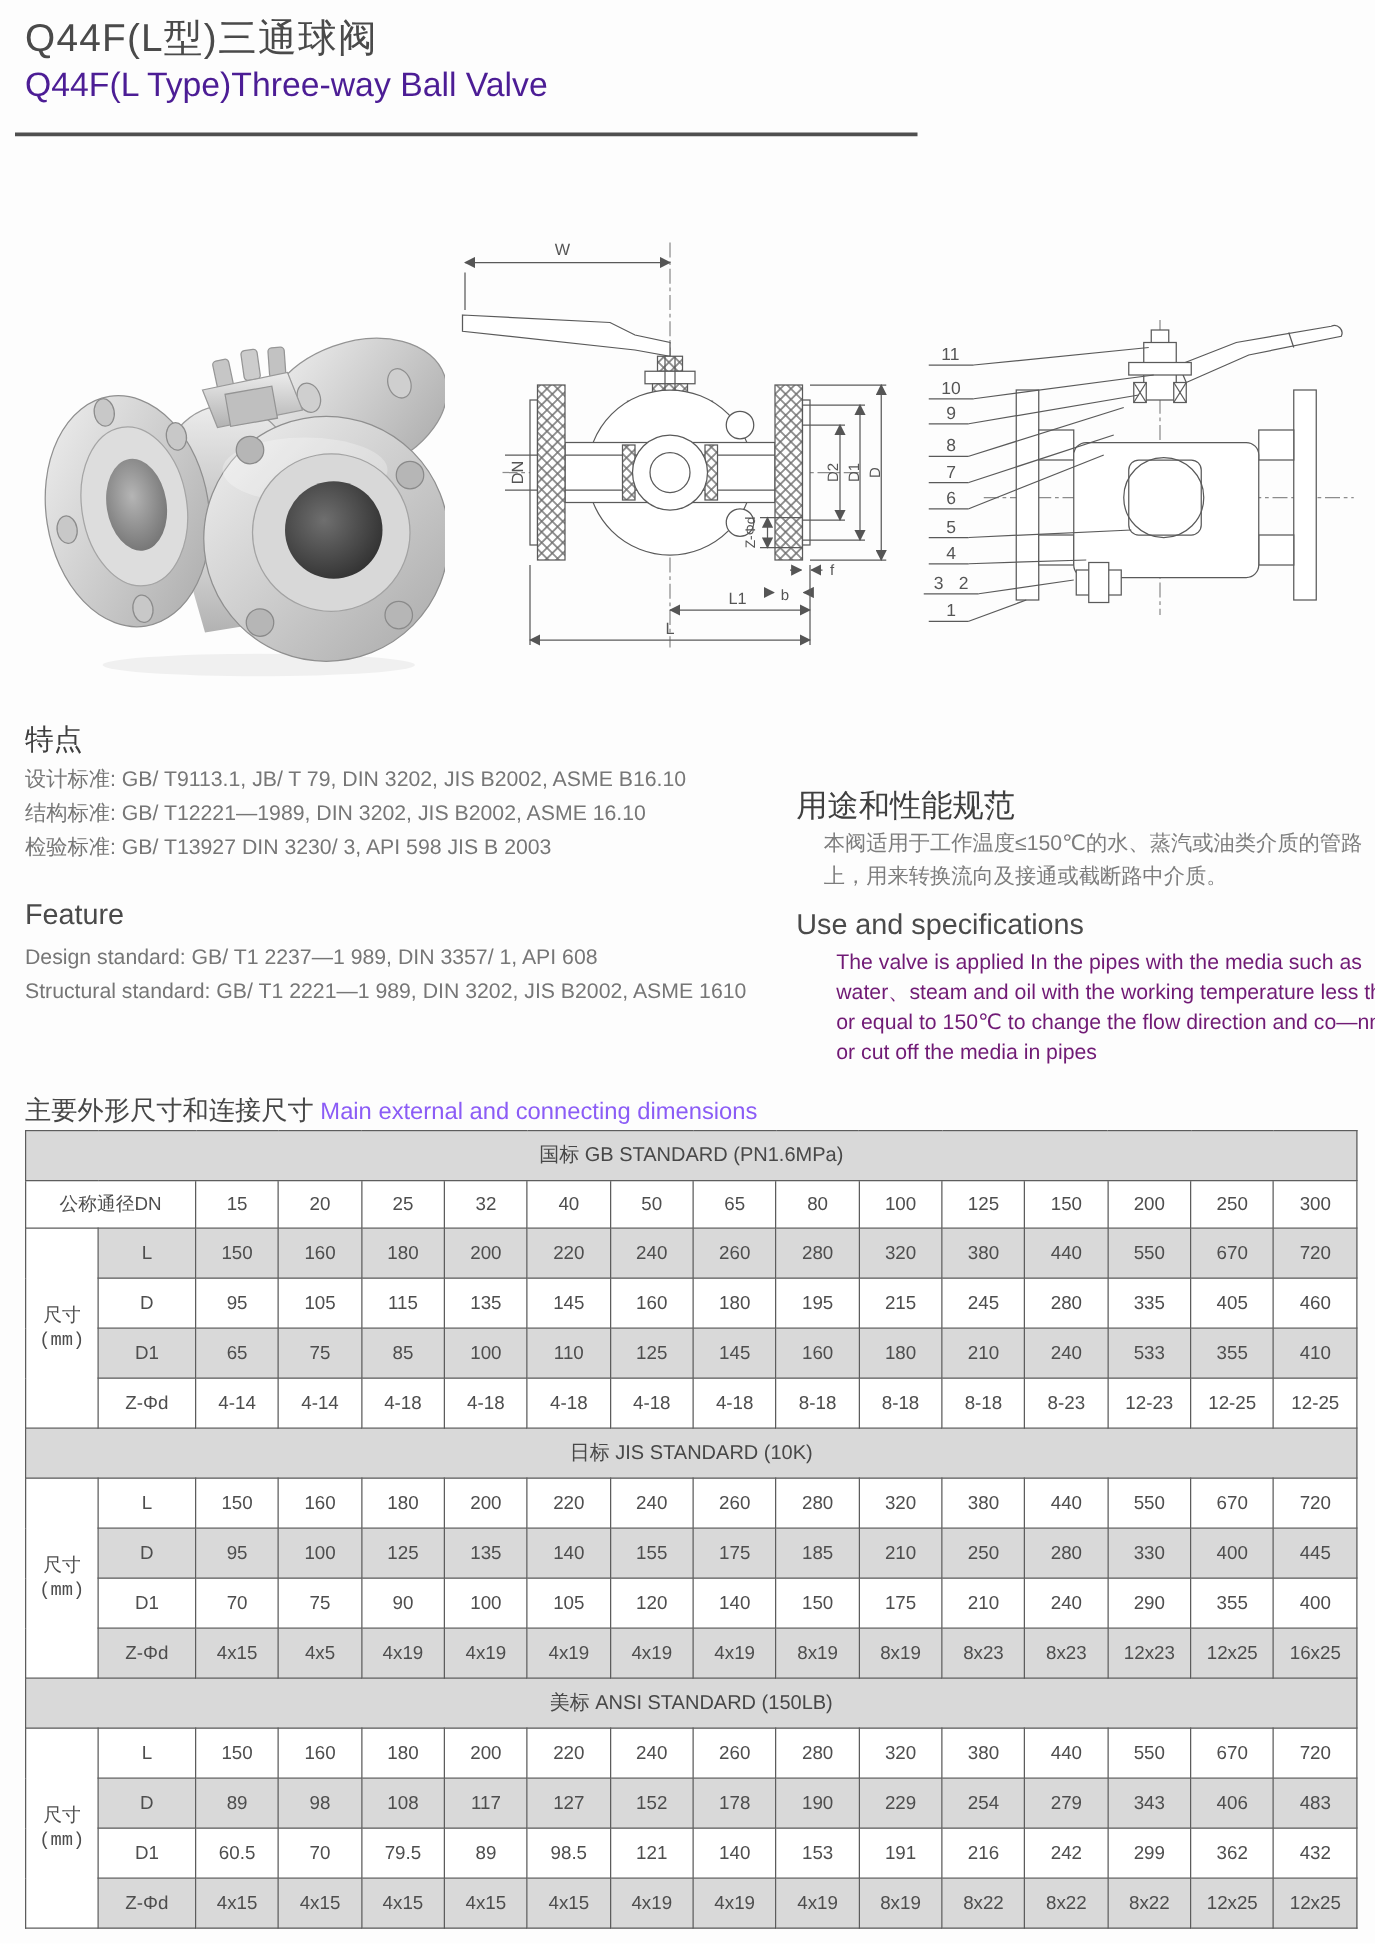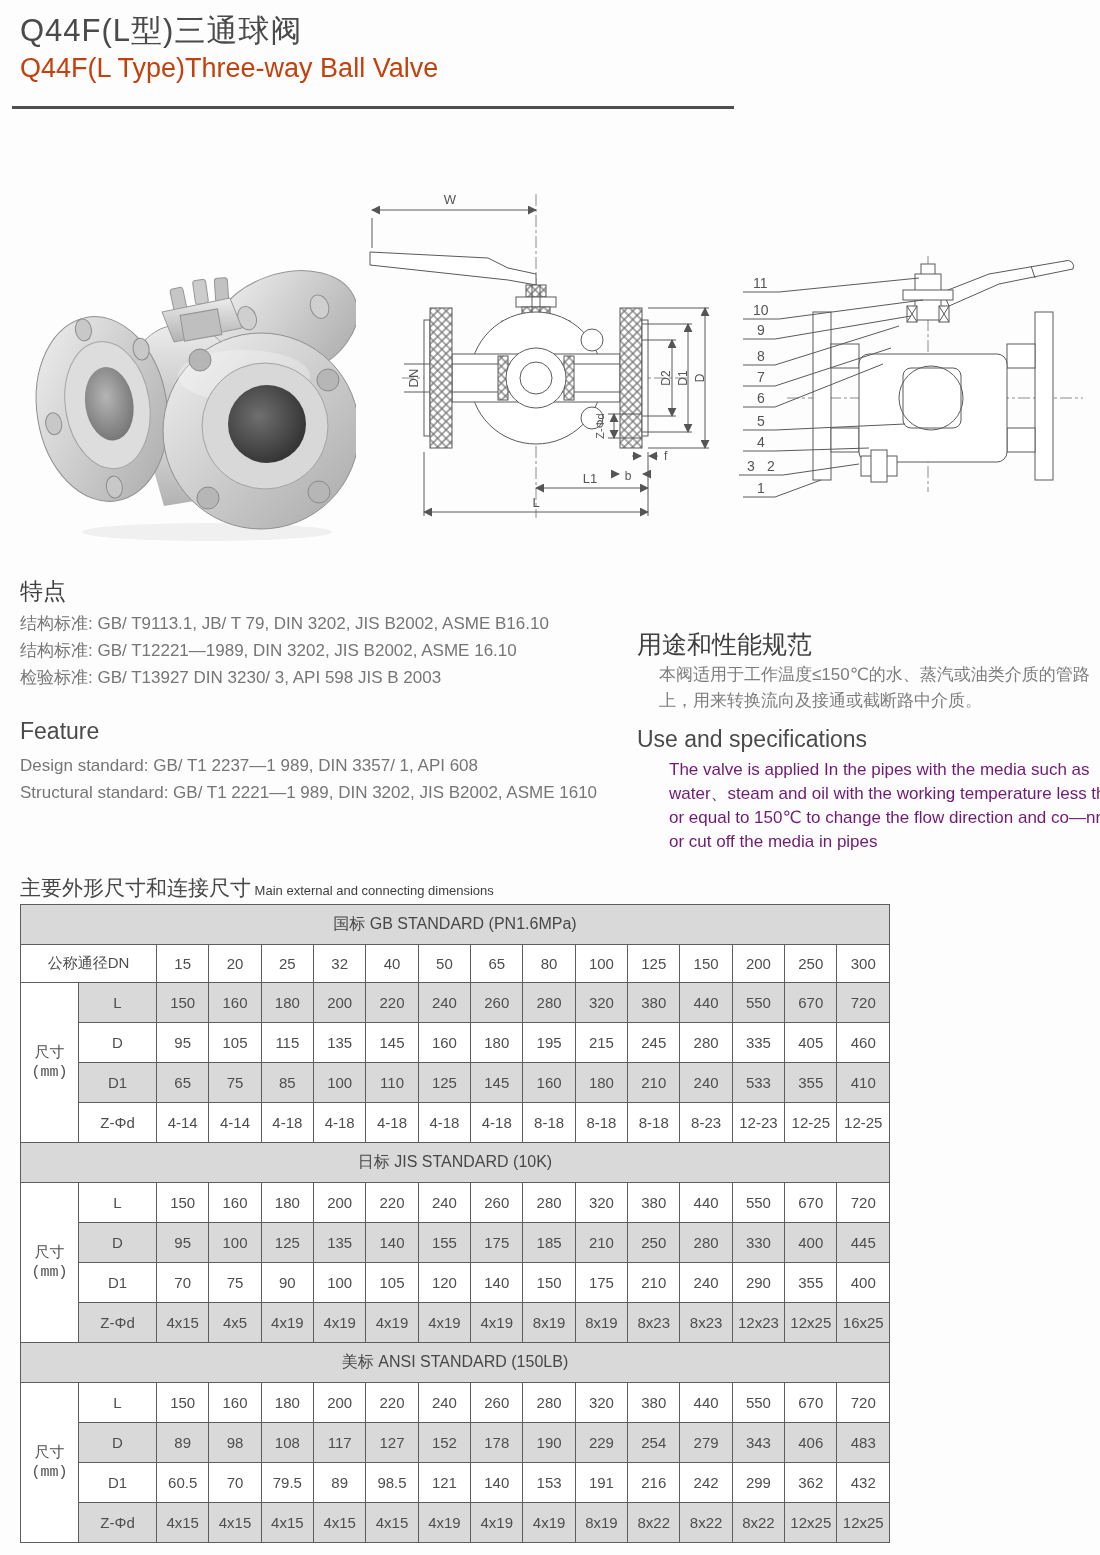--- a/index.html
+++ b/index.html
@@ -2,21 +2,21 @@
 <html><head>
 <meta charset="utf-8">
 <style>
   * { margin:0; padding:0; box-sizing:border-box; }
   body { background:#fff; }
   .page {
     position:relative; width:1100px; height:1555px; background:#fdfdfd;
     font-family:"Liberation Sans","DejaVu Sans",sans-serif; overflow:hidden;
   }
   .title-zh { position:absolute; left:20px; top:10px; font-size:31px; color:#4a4a4a; letter-spacing:1px; }
-  .title-en { position:absolute; left:20px; top:53px; font-size:27px; color:#c2410c; }
+  .title-en { position:absolute; left:20px; top:53px; font-size:27px; color:#4c1d95; }
   .title-rule { position:absolute; left:12px; top:106px; width:722px; height:3px; background:#4f4f4f; }
 
   .fig { position:absolute; }
   #fig-photo   { left:22px;  top:244px; }
   #fig-section { left:340px; top:188px; }
   #fig-parts   { left:731px; top:228px; }
 
   .h-zh { position:absolute; font-size:23px; color:#3f3f3f; }
   .h-en { position:absolute; font-size:23px; color:#4a4a4a; }
   .lines { position:absolute; font-size:17px; color:#767676; line-height:27px; }
@@ -26,24 +26,24 @@
   #feat-zh-lines { left:20px; top:610px; width:610px; }
   #feat-en-h { left:20px; top:718px; }
   #feat-en-lines { left:20px; top:752px; width:620px; }
   #use-zh-h { left:637px; top:628px; font-size:25px; }
   #use-zh-p { left:659px; top:662px; width:462px; }
   #use-en-h { left:637px; top:726px; }
   #use-en-p { left:637px; top:758px; width:462px; line-height:24px; color:#701a75;margin-left:32px; }
 
   .tbl-title { position:absolute; left:20px; top:874px; color:#474747; }
   .tbl-title .zh { font-size:21px; }
-  .tbl-title .en { font-size:13px; color:#404040; }
+  .tbl-title .en { font-size:19px; color:#8b5cf6; }
 
   table.dims {
-    position:absolute; left:20px; top:904px; width:870px;
+    position:absolute; left:20px; top:904px; width:1066px;
     border-collapse:collapse; table-layout:fixed;
     font-size:15px; color:#4e4e4e;
   }
   table.dims td {
     border:1px solid #5d5d5d; text-align:center; vertical-align:middle;
     height:40px; padding:0; background:#fff;
   }
   table.dims td.band { background:#d9d9d9; height:40px; font-size:16px; color:#474747; }
   table.dims tr.dn-row td { height:38px; }
   table.dims td.shaded { background:#d9d9d9; }
@@ -260,21 +260,21 @@
         <line x1="44" y1="223" x2="138" y2="220"></line>
       <line x1="8" y1="247" x2="52" y2="247"></line> 
         <line x1="52" y1="247" x2="128" y2="236"></line>
       <line x1="12" y1="269" x2="44" y2="269"></line> 
         <line x1="44" y1="269" x2="90" y2="252"></line>
     </g>
   </svg>
 
   <div id="feat-zh-h" class="h-zh">特点</div>
   <div id="feat-zh-lines" class="lines">
-      <div>结构标准: GB/ T9113.1, JB/ T 79, DIN 3202, JIS B2002, ASME B16.10</div>
+      <div>设计标准: GB/ T9113.1, JB/ T 79, DIN 3202, JIS B2002, ASME B16.10</div>
       <div>结构标准: GB/ T12221—1989, DIN 3202, JIS B2002, ASME 16.10</div>
       <div>检验标准: GB/ T13927  DIN 3230/ 3, API 598 JIS B 2003</div>
     </div>
 
   <div id="feat-en-h" class="h-en">Feature</div>
   <div id="feat-en-lines" class="lines">
       <div>Design standard: GB/ T1 2237—1 989, DIN 3357/ 1, API 608</div>
       <div>Structural standard: GB/ T1 2221—1 989, DIN 3202,  JIS B2002, ASME 1610</div>
     </div>
 

